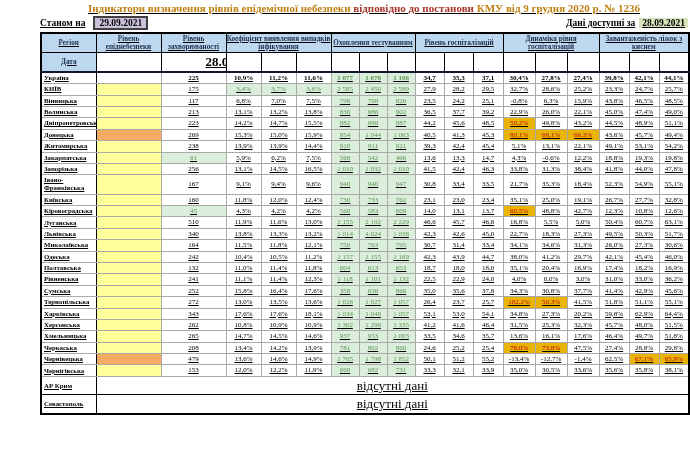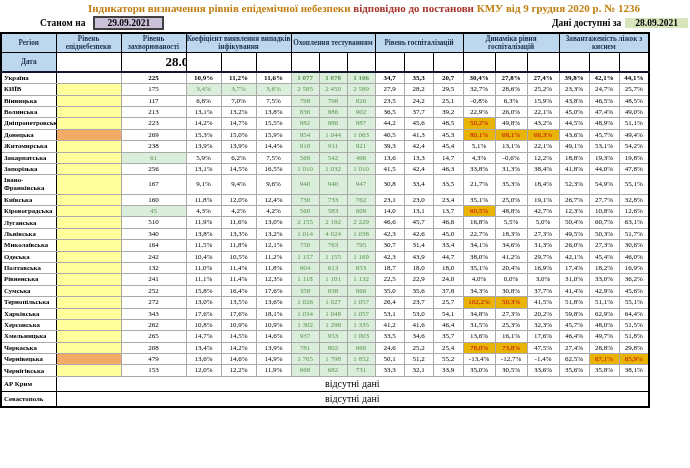--- a/index.html
+++ b/index.html
@@ -1,46 +1,46 @@
 <!DOCTYPE html>
 <html lang="uk"><head>
 <meta charset="utf-8">
 <style>
   html,body{margin:0;padding:0;background:#fff;}
   .page{width:690px;height:468px;overflow:hidden;background:#fff;
-        font-family:"Liberation Serif","DejaVu Serif",serif;color:#000;}
+        font-family:"Liberation Serif","DejaVu Serif",serif;color:#000;text-decoration:underline;}
   .title{margin:2px 0 1px 40px;width:648px;text-align:center;
          font-size:11px;font-weight:bold;line-height:1.15;}
   .title .gold{color:#C07F12;}
   .title .red{color:#A6352B;}
   .meta{margin:0 0 2px 40px;width:648px;display:flex;justify-content:space-between;
         align-items:center;font-size:9.5px;font-weight:bold;}
-  .asof-box{display:inline-block;margin-left:8px;padding:0 12px;
+  .asof-box{display:inline-block;margin-left:8px;padding:0 4px;
             background:#CCC1DA;border:2px solid #404040;}
-  .avail-date{background:#D7E4BC;padding:0 10px;margin-left:4px;}
-  table{width:648px;border-collapse:collapse;table-layout:fixed;
+  .avail-date{background:#D7E4BC;padding:0 3px;margin-left:4px;}
+  table{margin-left:40px;width:648px;border-collapse:collapse;table-layout:fixed;
         border:2px solid #000;font-size:7px;}
   th,td{border:1px solid #aaa;padding:1px 0;text-align:center;vertical-align:middle;
         line-height:1.2;overflow:hidden;}
   thead th,thead td{border:1px solid #000;}
   thead th{background:#BDD7EE;color:#1F3050;font-size:7.2px;line-height:1.15;}
   thead td{font-weight:bold;color:#1F3050;font-size:7.2px;background:#fff;}
   thead tr.date-row td{color:#000;font-size:13px;padding-left:44px;}
   thead tr:last-child th, thead tr:last-child td{border-bottom:2px solid #0f172a;}
   td.region{background:#fff;text-align:left;padding-left:2px;font-weight:bold;
             font-size:6.8px;border-right:1.5px solid #000;}
   .gs{border-left:1.5px solid #000;}
   td.level{background:#fff;}
   td.level.yellow{background:#FFFF9C;}
   td.level.orange{background:#F4AC64;}
   td.g{background:#DBEDDB;color:#5B9552;}
   td.r{background:#eab308;color:#C00000;}
   td.b{font-weight:bold;}
   tr.nodata td{border-top:1.5px solid #000;border-bottom:1.5px solid #000;}
-  td.nodata-cell{background:#fff;font-size:10px;}
+  td.nodata-cell{background:#fff;font-size:13px;}
   .legend-sq{display:inline-block;width:8px;height:11px;margin:0 1px;vertical-align:middle;}
 </style>
 </head>
 <body>
 
 <div class="page">
 
   <div class="title"><span class="gold">Індикатори визначення рівнів епідемічної небезпеки</span><span class="red"> відповідно до постанови </span><span class="gold">КМУ від 9 грудня 2020 р. № 1236</span></div>
 
   <div class="meta">
@@ -111,21 +111,21 @@
           <td class="level gs "></td>
           <td class="b gs">225</td>
           <td class="b gs">10,9%</td>
           <td class="b">11,2%</td>
           <td class="b">11,6%</td>
           <td class="g b gs">1 077</td>
           <td class="g b">1 078</td>
           <td class="g b">1 106</td>
           <td class="b gs">34,7</td>
           <td class="b">35,3</td>
-          <td class="b">20,7</td>
+          <td class="b">37,1</td>
           <td class="b gs">30,4%</td>
           <td class="b">27,8%</td>
           <td class="b">27,4%</td>
           <td class="b gs">39,8%</td>
           <td class="b">42,1%</td>
           <td class="b">44,1%</td>
         </tr>
         <tr>
           <td class="region">КИЇВ</td>
           <td class="level gs yellow"></td>

